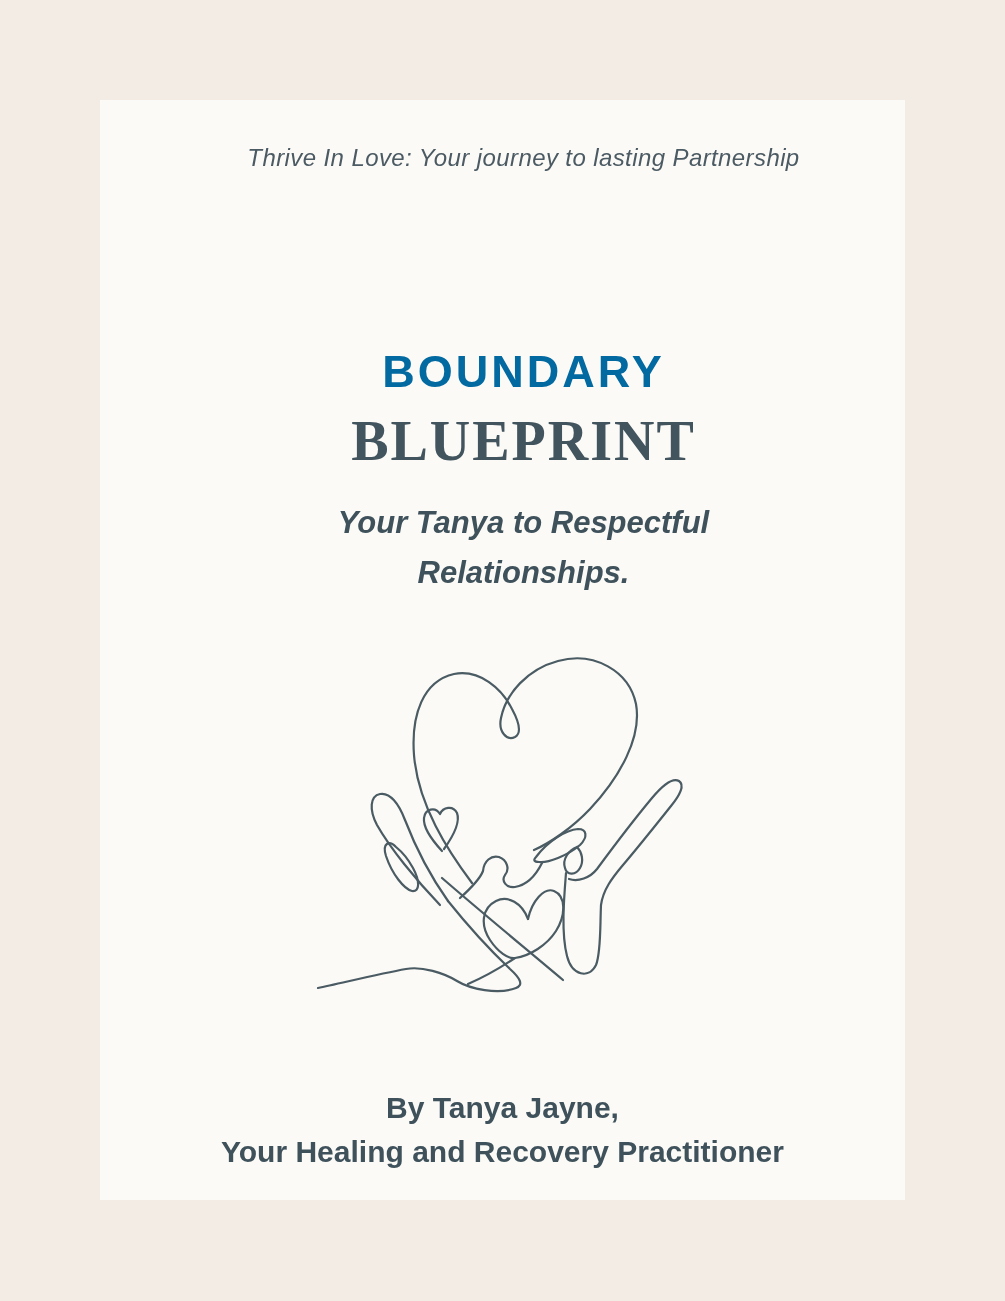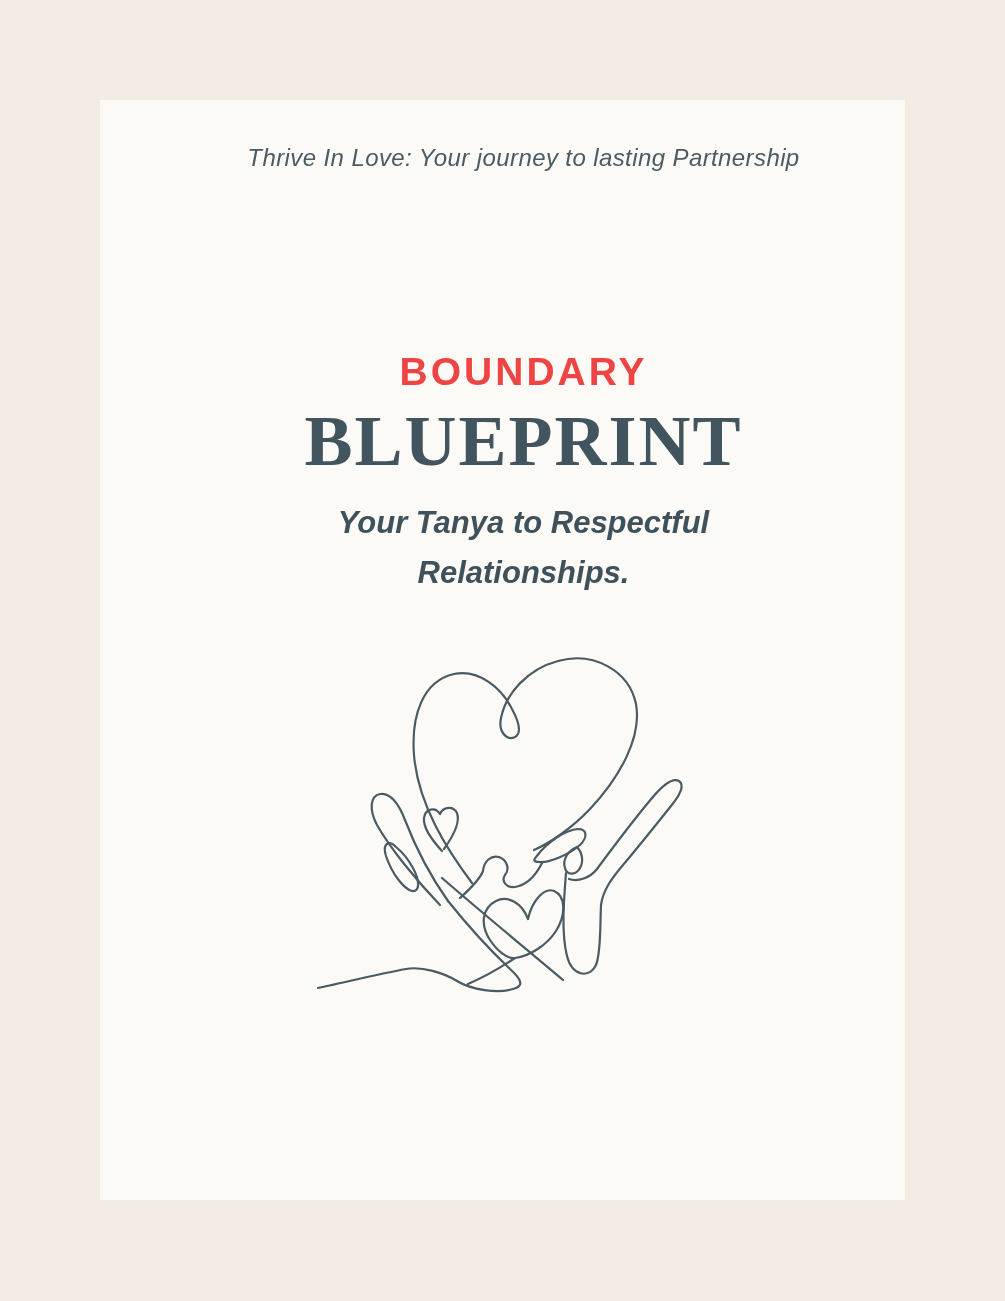--- a/index.html
+++ b/index.html
@@ -36,30 +36,30 @@
   .shift-right { transform: translateX(21px); }
   .tagline {
     top: 44px;
     font-size: 24px;
     font-style: italic;
     letter-spacing: 0.4px;
     color: #4b5a63;
   }
   .title-sans {
     top: 249px;
-    font-size: 39px;
+    font-size: 45px;
     font-weight: bold;
     letter-spacing: 3px;
-    color: #ef4444;
+    color: #0369a1;
     line-height: 45px;
   }
   .title-serif {
     top: 295px;
     font-family: "Liberation Serif", serif;
-    font-size: 72px;
+    font-size: 56px;
     font-weight: bold;
     letter-spacing: 2px;
     color: #42545e;
     line-height: 92px;
   }
   .subtitle {
     top: 398px;
     font-size: 31px;
     font-weight: bold;
     font-style: italic;
@@ -147,15 +147,17 @@
 
         <path d="M 256,230 C 254,255 251,290 257,313 C 262,333 279,336 286,322
                  C 291,310 290,284 291,262"></path>
 
         <path d="M 291,262 C 293,247 302,235 313,222 C 330,202 349,178 361,163
                  C 370,152 375,142 369,138 C 362,134 352,143 342,155
                  C 322,179 301,207 287,226 C 280,235 268,239 259,236"></path>
       </svg>
     </div>
 
+    <div class="center-line author">By Tanya Jayne,
+Your Healing and Recovery Practitioner</div>
 
   </div>
 </div>
 
 </body></html>

